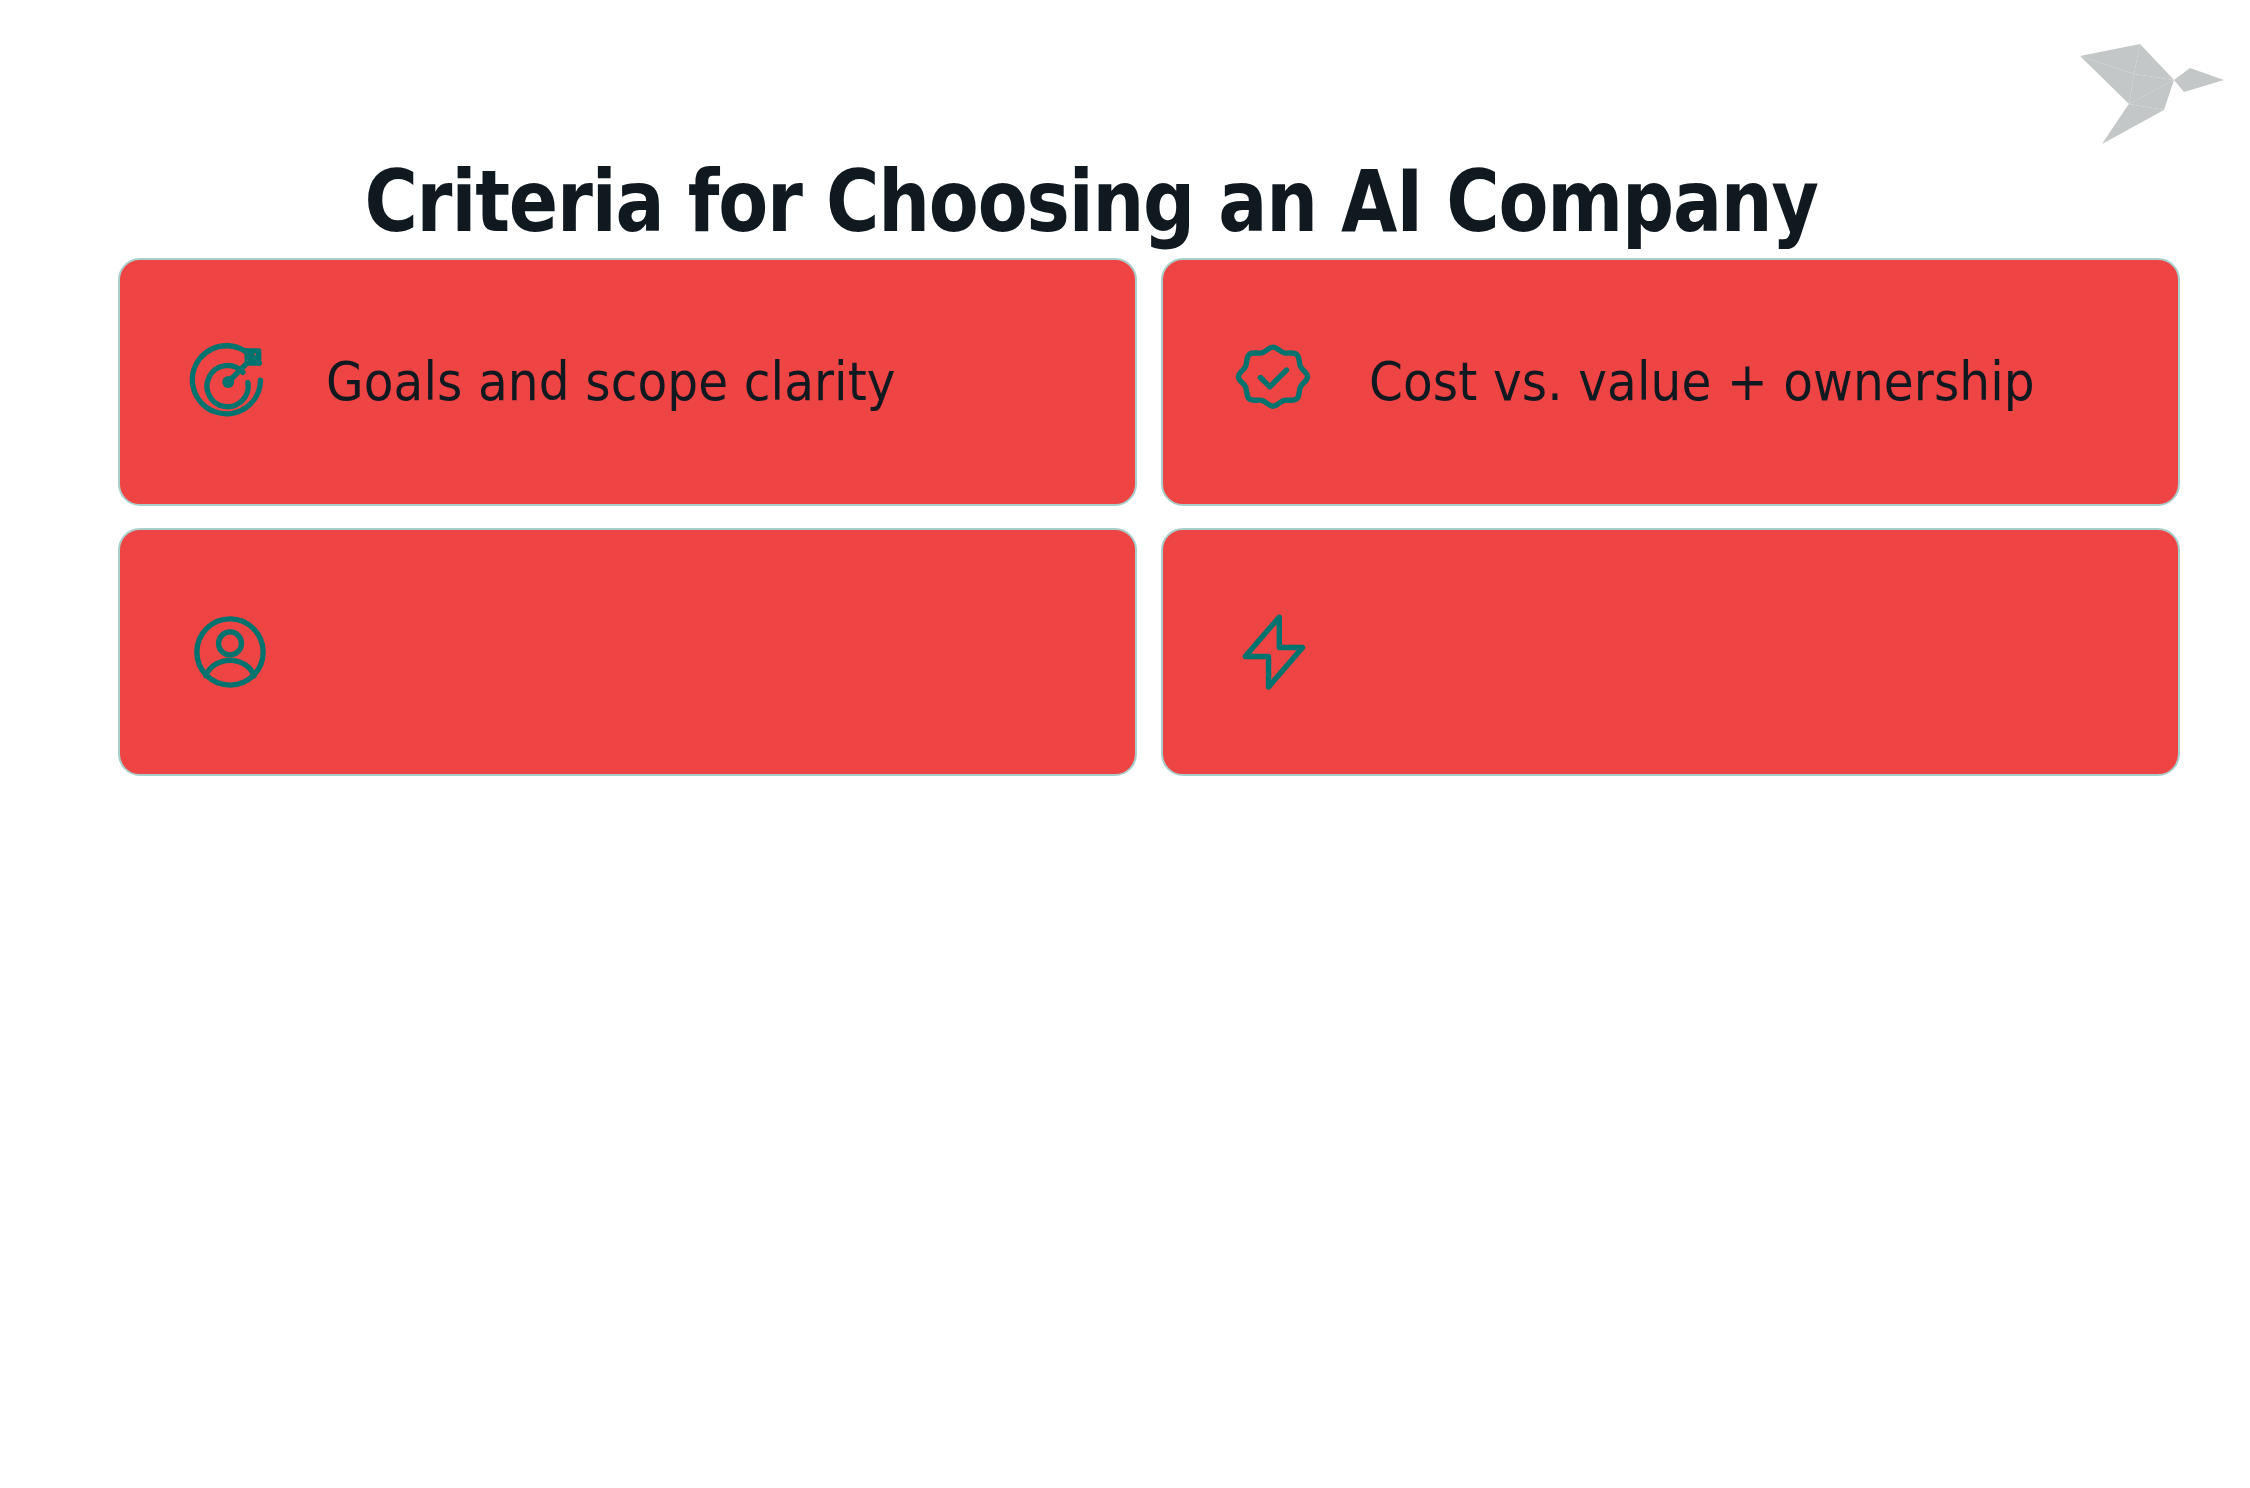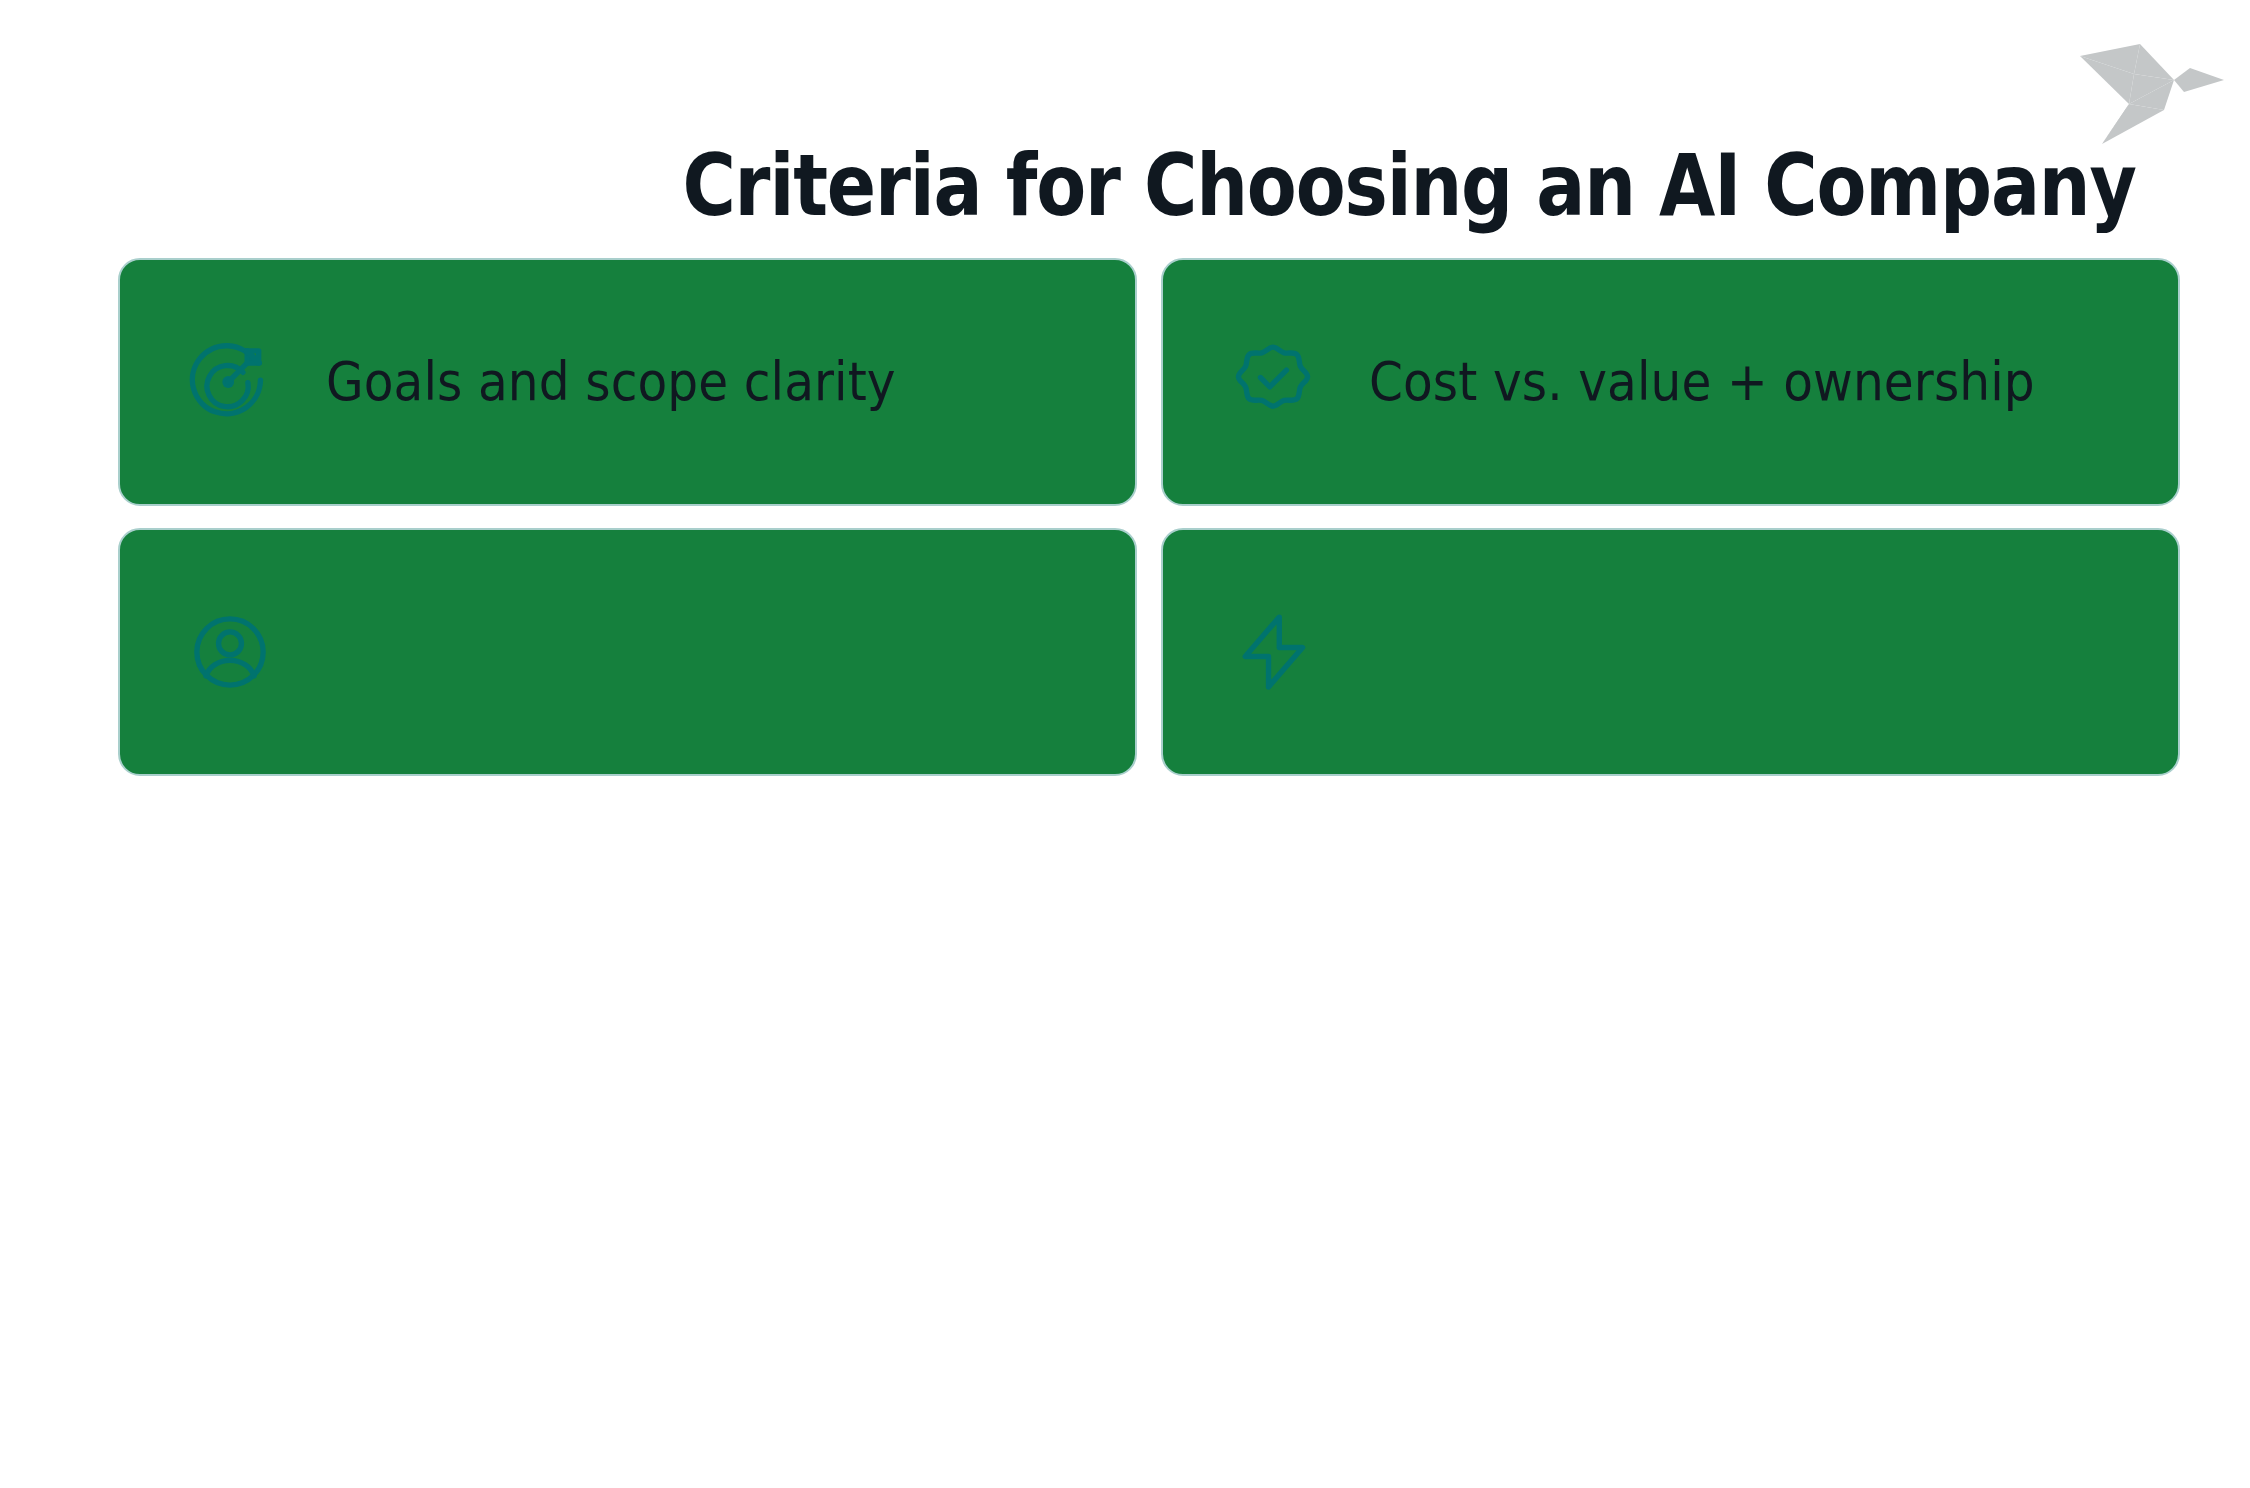--- a/index.html
+++ b/index.html
@@ -29,24 +29,24 @@
     top: 22px;
     right: 18px;
     width: 160px;
     height: 150px;
     pointer-events: none;
   }
 
   
   .title-wrap {
     position: absolute;
-    top: 84px;
+    top: 100px;
     left: 0;
     width: 2182px;
-    text-align: right;
+    text-align: center;
   }
   .title {
     display: inline-block;
     font-family: "DejaVu Sans Condensed", "Liberation Sans Narrow", "Liberation Sans", sans-serif;
     font-weight: 700;
     font-size: 86px;
     line-height: 1.02;
     letter-spacing: -1.2px;
     color: #101820;
     transform: scaleX(0.94);
@@ -61,21 +61,21 @@
     left: 118px;
     width: 2062px;
     display: grid;
     grid-template-columns: 1fr 1fr;
     grid-template-rows: 248px 248px 290px 290px;
     column-gap: 24px;
     row-gap: 22px;
   }
 
   .card {
-    background: #15803d;
+    background: #ef4444;
     border: 2px solid #a9cfcc;
     border-radius: 22px;
     box-sizing: border-box;
     display: flex;
     align-items: center;
     padding: 0 46px 0 58px;
   }
 
   .card-icon {
     flex: 0 0 auto;

